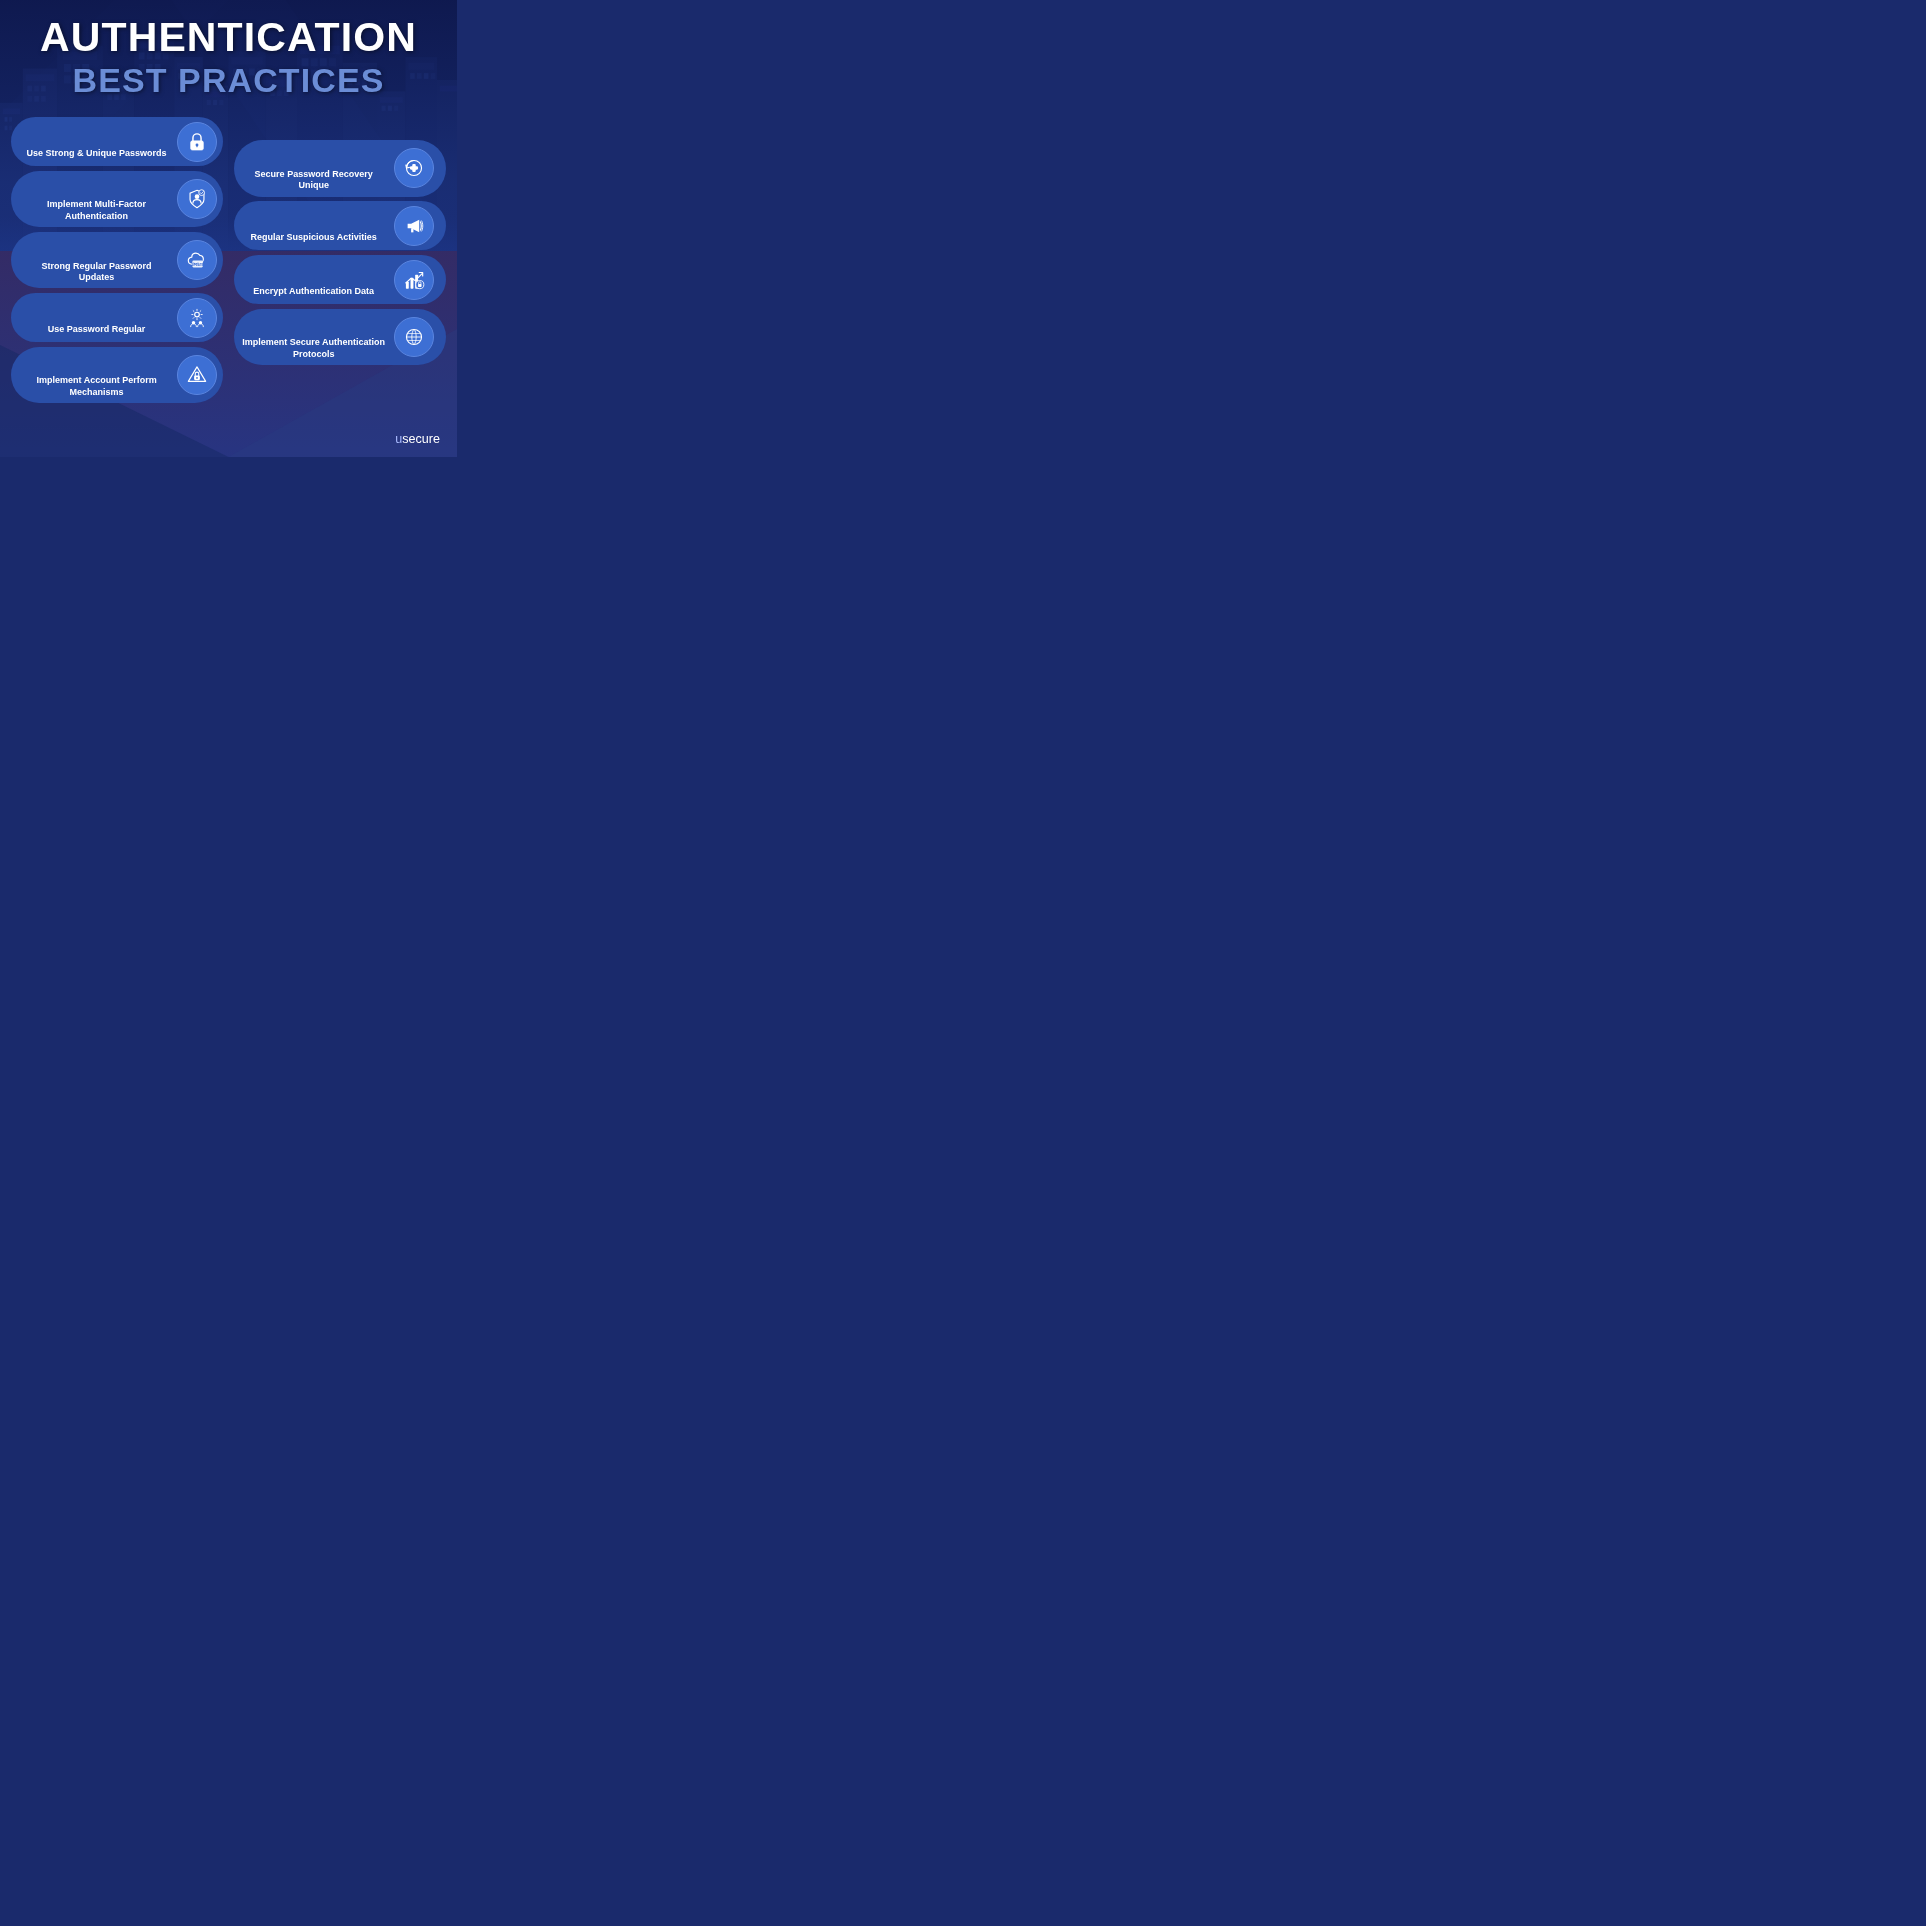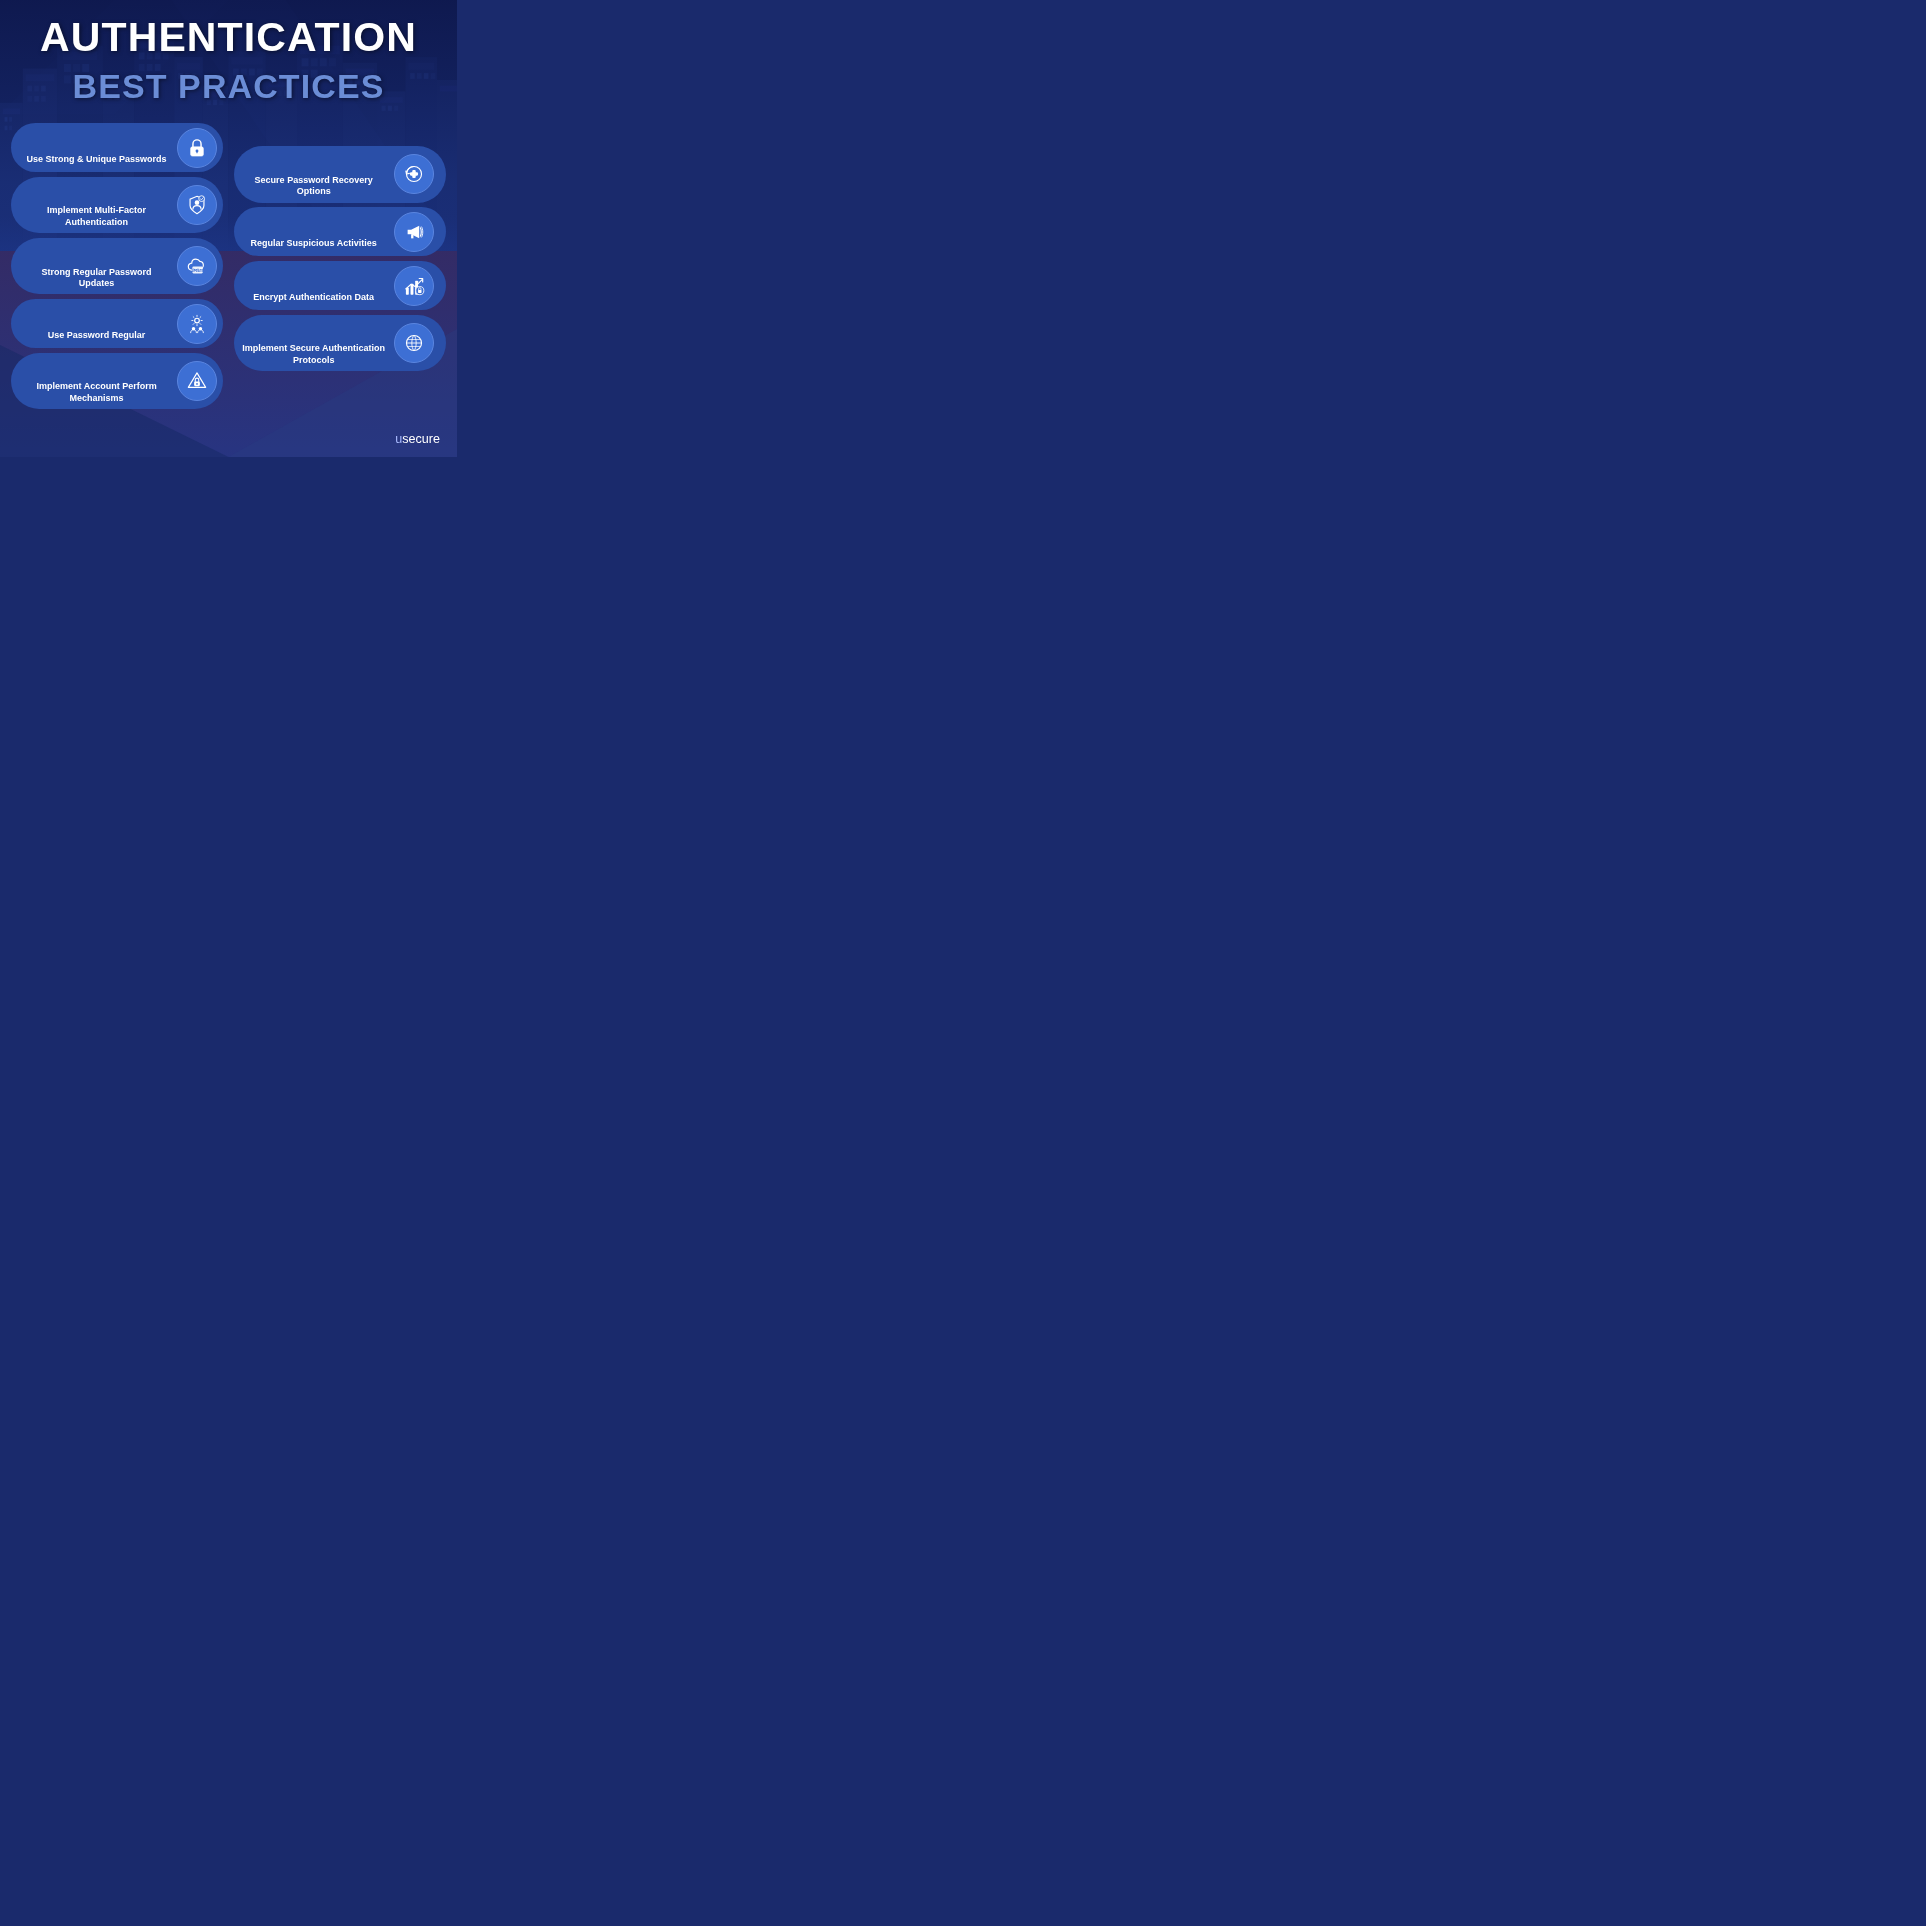--- a/index.html
+++ b/index.html
@@ -54,21 +54,21 @@
       text-shadow: 1.1px 1.1px 4.6px rgba(0,0,0,0.5);
     }
 
     .title-line2 {
       font-size: 34px;
       font-weight: 900;
       color: #6b8dd6;
       text-transform: uppercase;
       letter-spacing: 1.1px;
       line-height: 1;
-      margin-top: 11px;
+      margin-top: 5px;
       text-shadow: 1.1px 1.1px 4.6px rgba(0,0,0,0.5);
     }
 
     
     .content {
       position: relative;
       z-index: 2;
       display: flex;
       padding: 5.7px 11.4px 5.7px 11.4px;
       gap: 0;
@@ -390,21 +390,21 @@
           <svg viewBox="0 0 38 38" fill="none" xmlns="http://www.w3.org/2000/svg">
             <circle cx="19" cy="19" r="13" fill="none" stroke="white" stroke-width="2"></circle>
 
             <rect x="16" y="12" width="6" height="14" rx="2" fill="white"></rect>
             <rect x="12" y="16" width="14" height="6" rx="2" fill="white"></rect>
 
             <path d="M6 19 A13 13 0 0 1 19 6" stroke="white" stroke-width="2" fill="none" stroke-linecap="round"></path>
             <path d="M5 14 L6 19 L11 18" fill="none" stroke="white" stroke-width="2" stroke-linecap="round" stroke-linejoin="round"></path>
           </svg>
         </div>
-        <span class="item-label">Secure Password Recovery Options</span>
+        <span class="item-label">Secure Password Recovery Unique</span>
       </div>
 
       <div class="item item-right">
         <div class="icon-circle">
           <svg viewBox="0 0 38 38" fill="none" xmlns="http://www.w3.org/2000/svg">
             <path d="M28 8 L14 15 L8 15 L8 23 L14 23 L28 30 Z" fill="white"></path>
             <path d="M14 23 L14 30 L18 30 L18 23" fill="white"></path>
             <path d="M30 12 C32 14 32 24 30 26" stroke="white" stroke-width="2" fill="none" stroke-linecap="round"></path>
             <path d="M32 10 C35 13 35 25 32 28" stroke="white" stroke-width="1.5" fill="none" stroke-linecap="round"></path>
           </svg>

